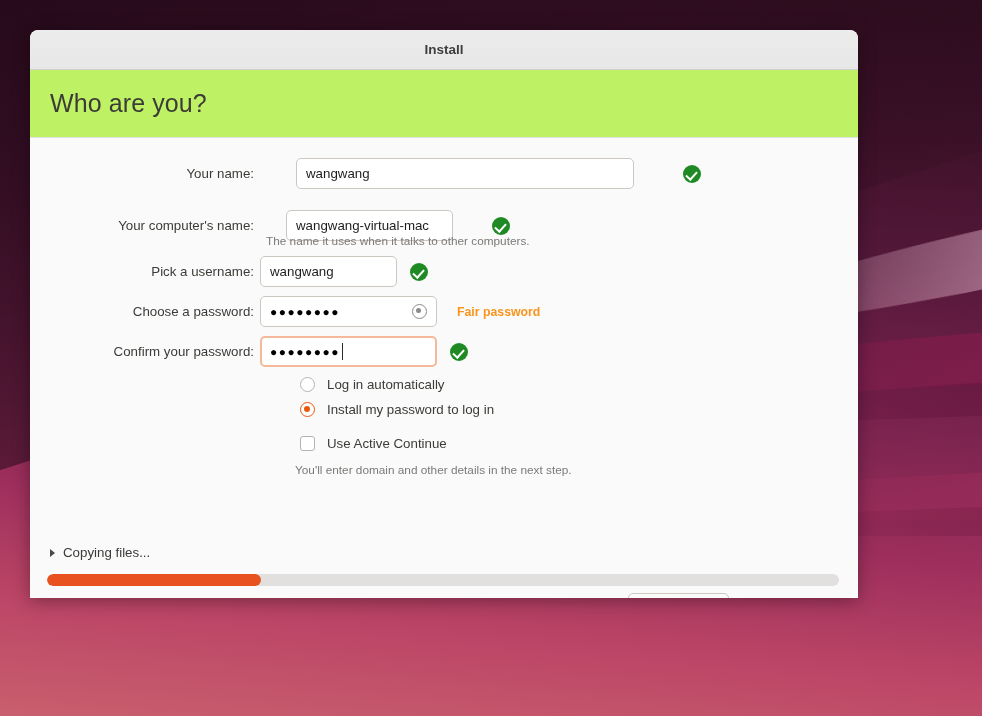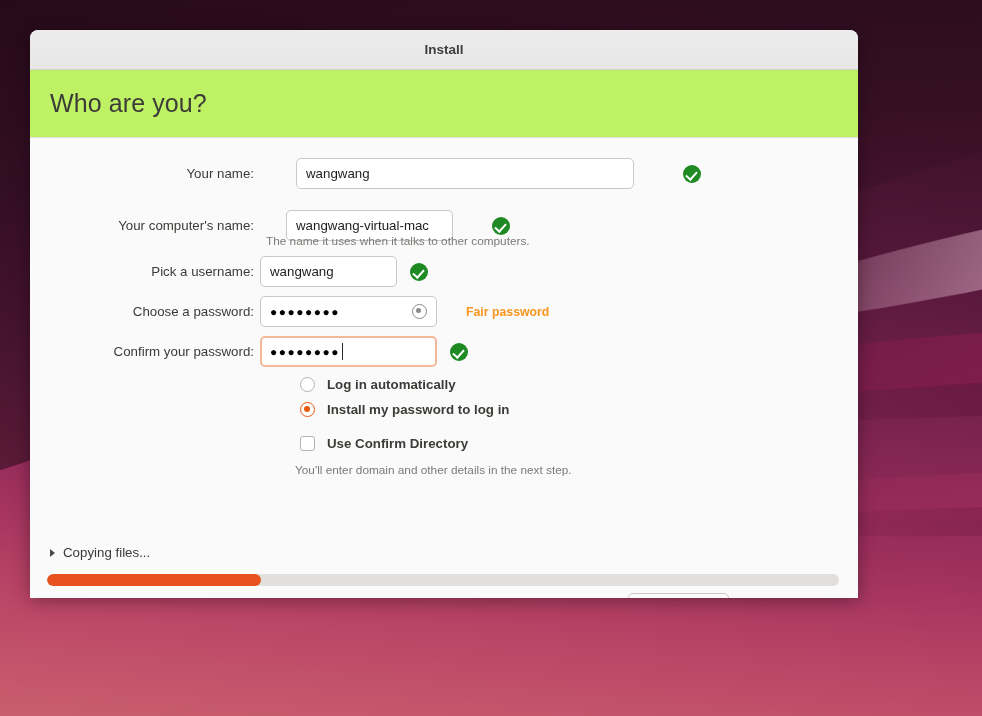--- a/index.html
+++ b/index.html
@@ -214,34 +214,33 @@
     background: transparent;
   }
 
   .hint {
     position: absolute;
     font-size: 11.8px;
     color: #7c7a77;
   }
 
   .strength {
-    margin-left: 14px;
+    margin-left: 5px;
     font-size: 12.3px;
     font-weight: bold;
     color: #f9951e;
     white-space: nowrap;
     padding-left: 15px;
   }
 
   
   .opt {
     position: absolute;
     display: flex;
     align-items: flex-end;
-    font-weight: bold;
   }
   .radio {
     width: 15px; height: 15px;
     border-radius: 50%;
     border: 1.4px solid #b8b2ad;
     background: #fff;
     flex: 0 0 15px;
     position: relative;
   }
   .radio.on {
@@ -397,21 +396,21 @@
         <span class="otext">Log in automatically</span>
       </div>
 
       <div class="opt" style="left:270px; top:264px;">
         <span class="radio on"></span>
         <span class="otext">Install my password to log in</span>
       </div>
 
       <div class="opt" style="left:270px; top:298px;">
         <span class="chk"></span>
-        <span class="otext">Use Confirm Directory</span>
+        <span class="otext">Use Active Continue</span>
       </div>
       <div class="hint" style="left:265px; top:325px;">You'll enter domain and other details in the next step.</div>
 
     </div>
 
     <div class="btn disabled" style="left:598px; top:455px; width:101px;">Back</div>
     <div class="btn" style="left:707px; top:479px; width:101px;padding-left:19px;">Continue</div>
 
     <div id="footer">
       <div id="statusrow">

